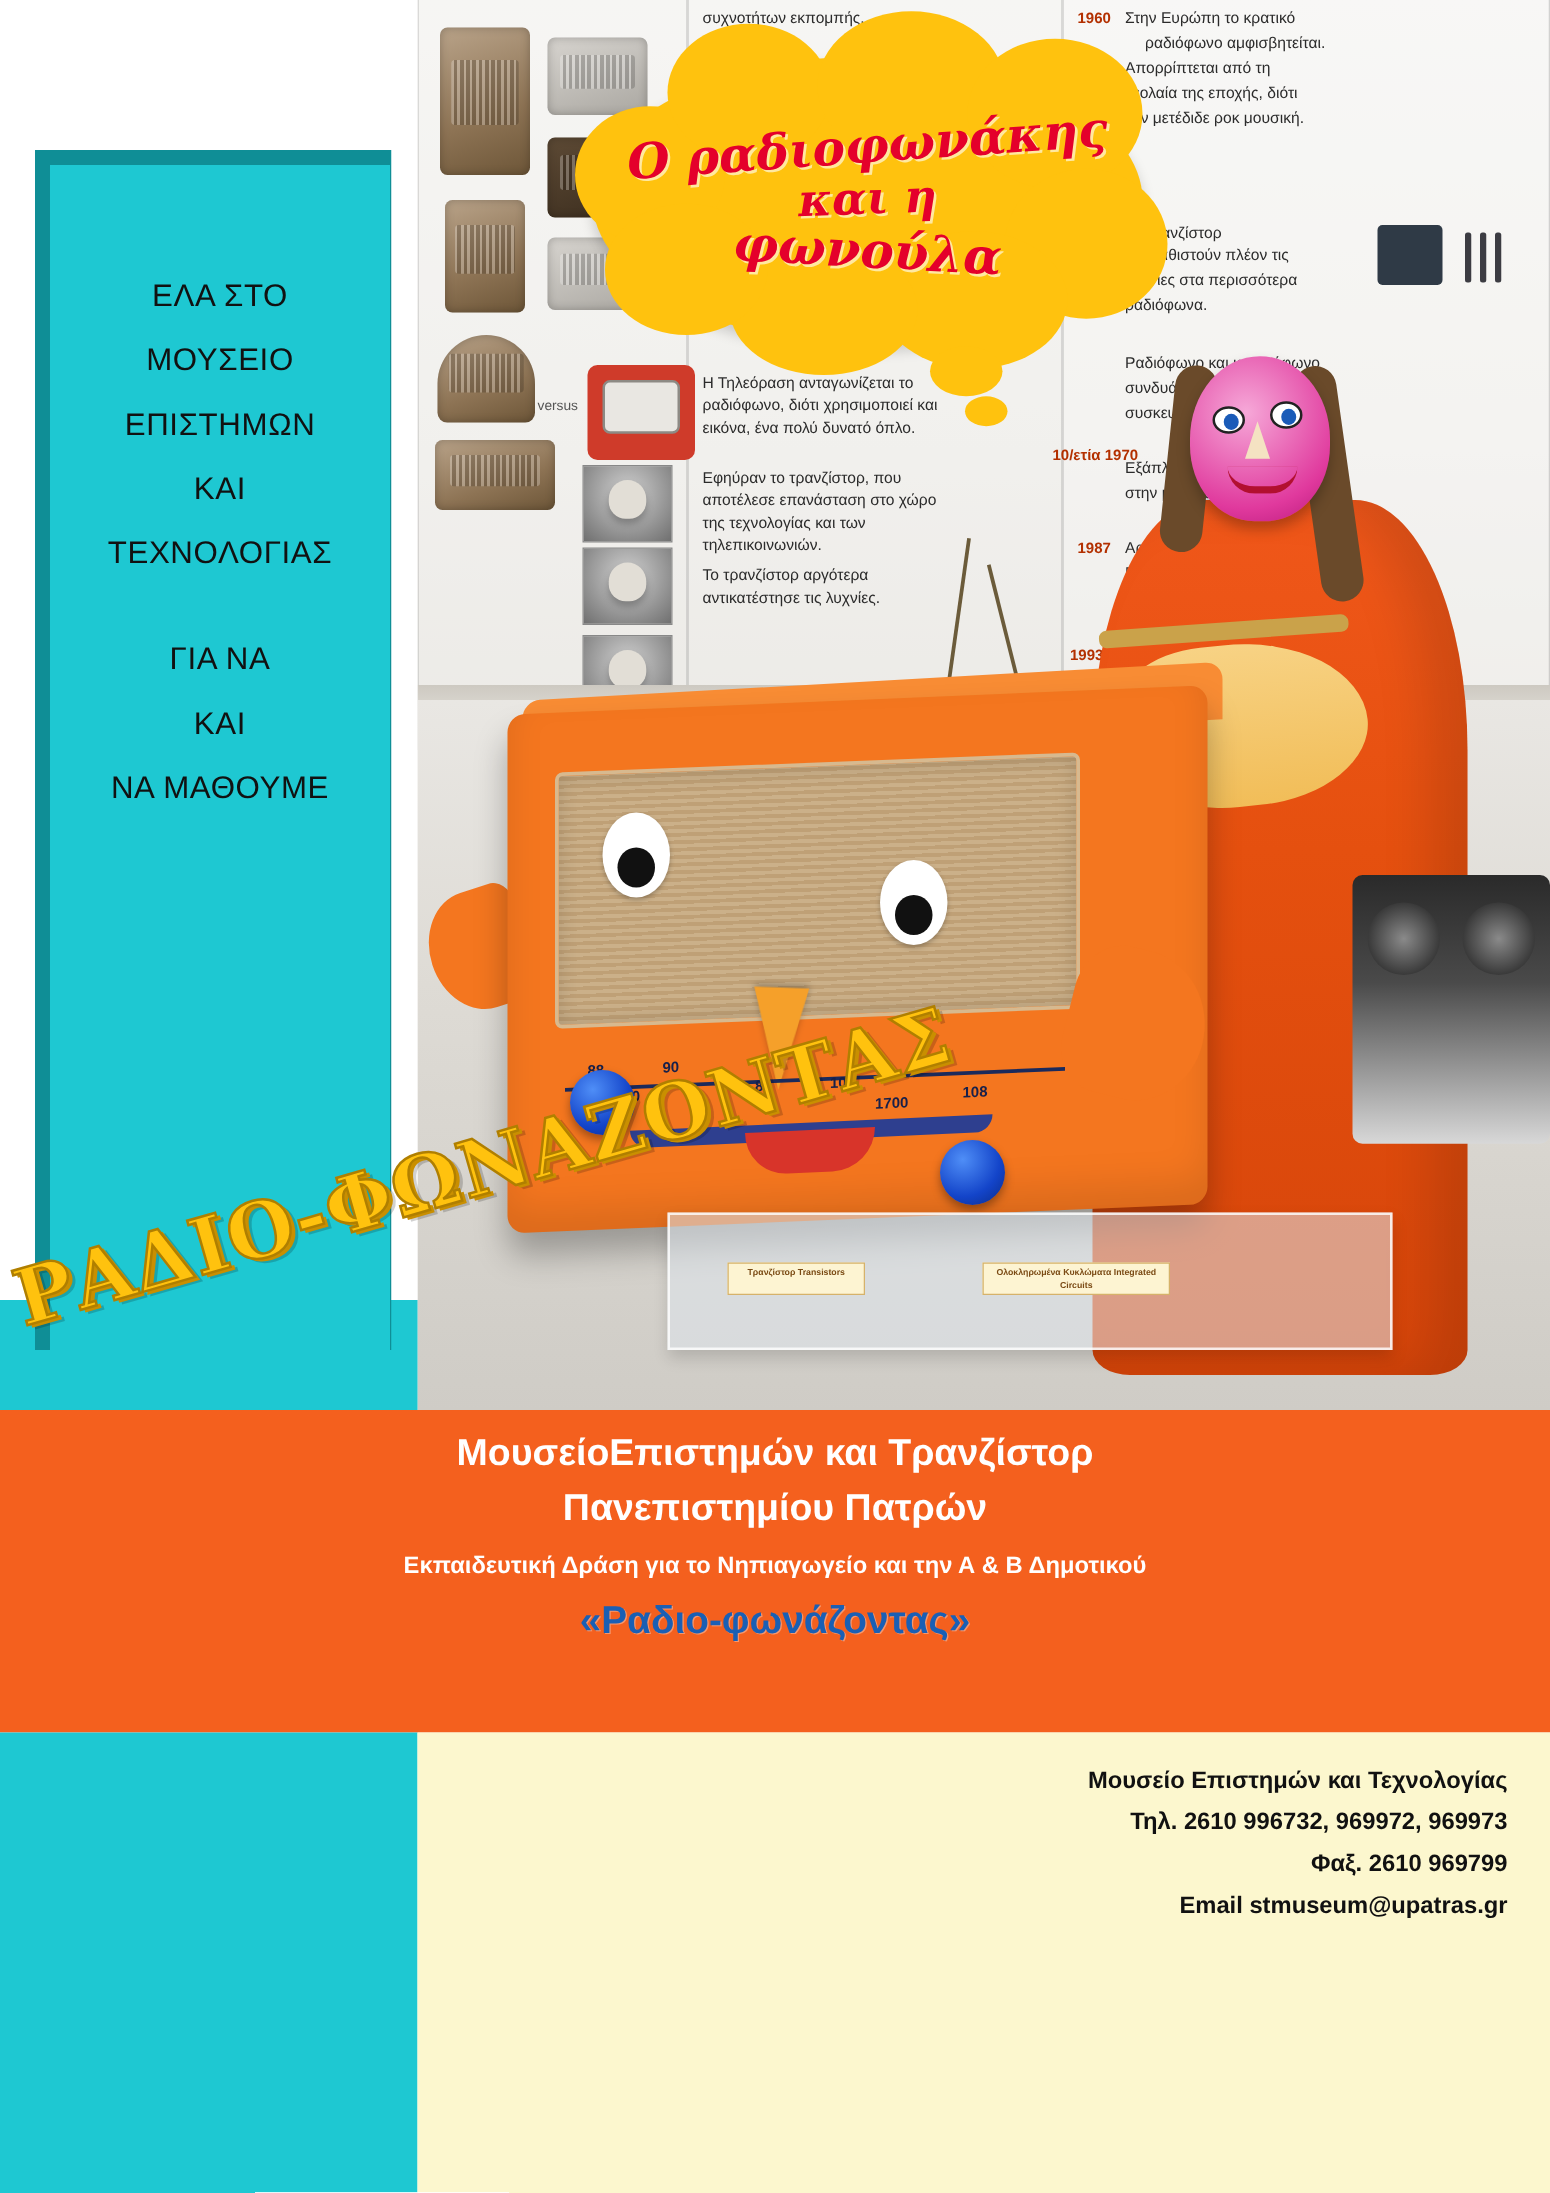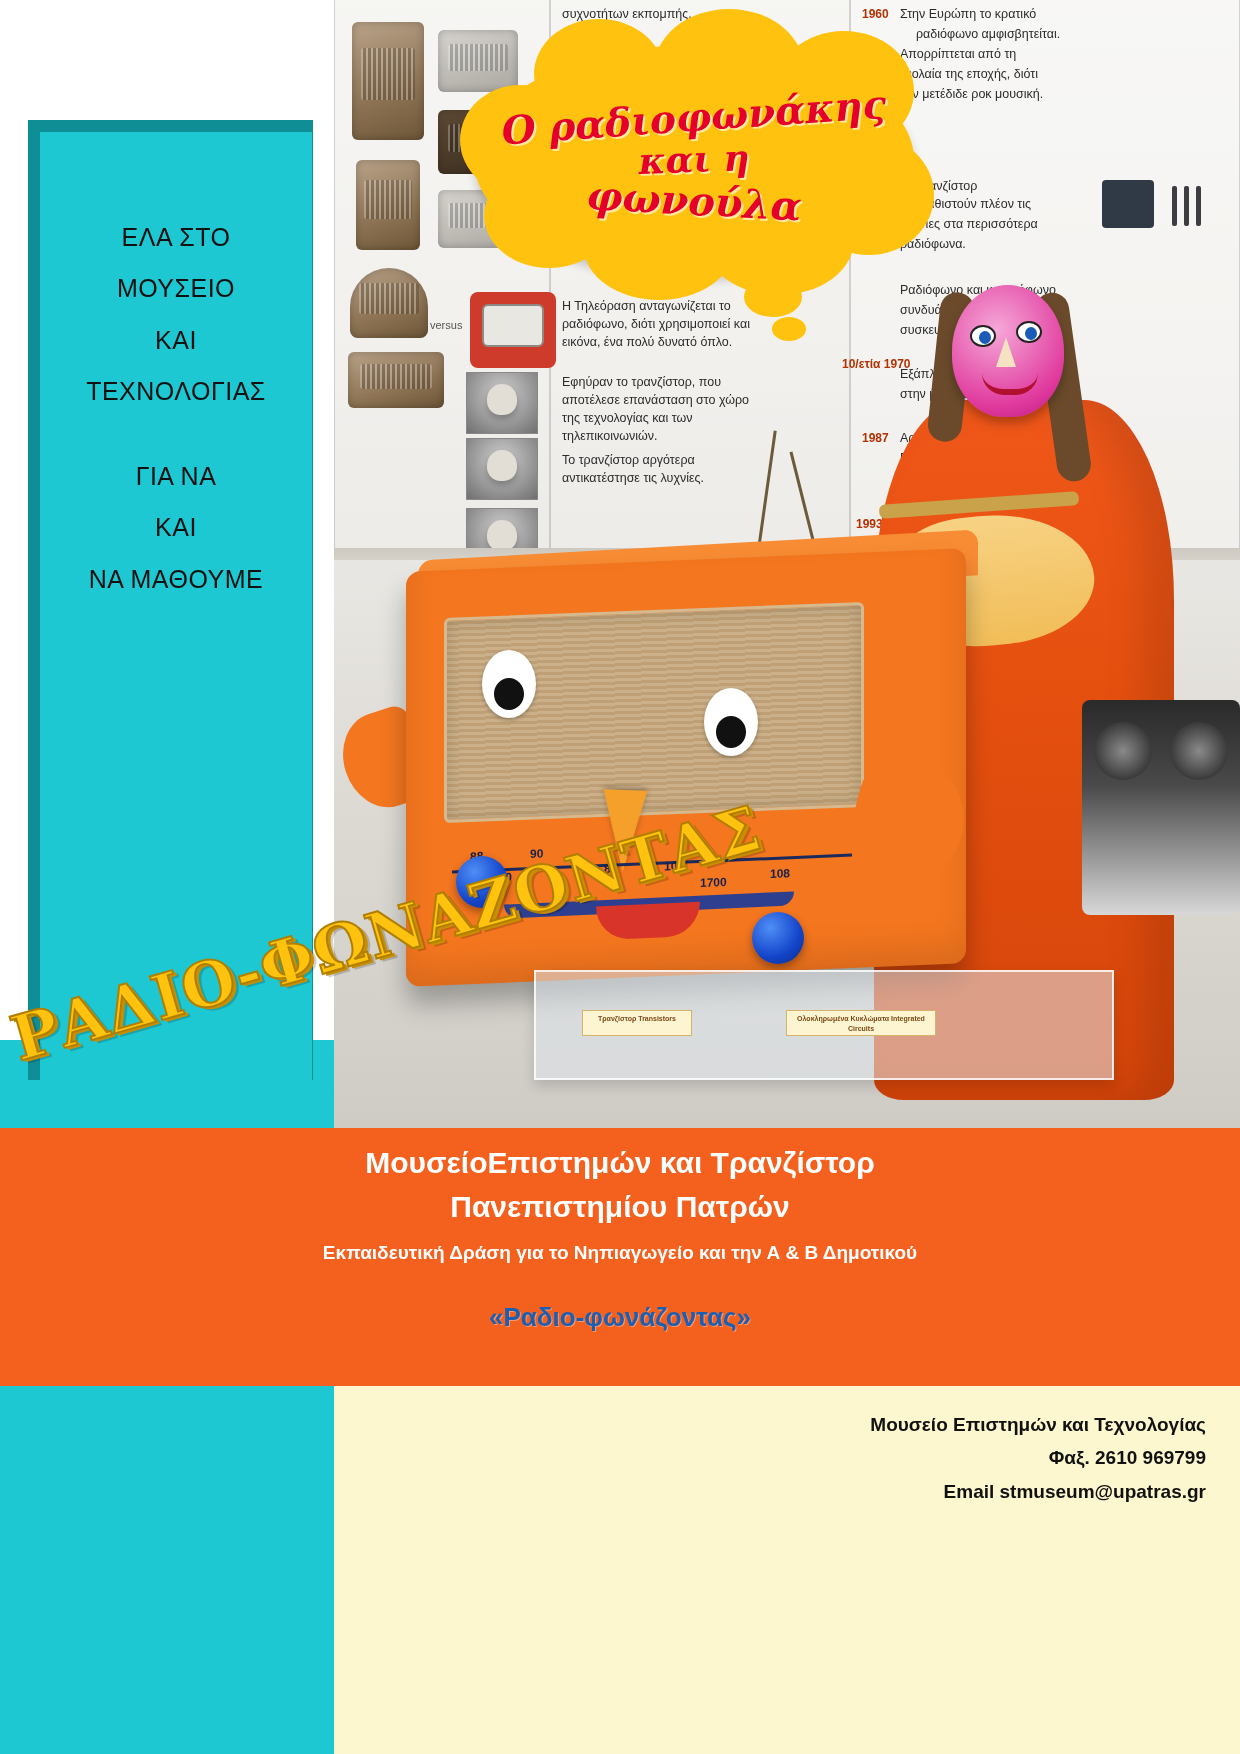--- a/index.html
+++ b/index.html
@@ -316,21 +316,21 @@
   .orange {
     position: absolute; left: 0; top: 1128px; width: 1240px; height: 258px;
     background: #F4601E;
     text-align: center;
     color: #ffffff;
   }
   .orange .l1 { margin-top: 18px; font-size: 30px; font-weight: bold; }
   .orange .l2 { margin-top: 10px; font-size: 30px; font-weight: bold; }
   .orange .l3 { margin-top: 18px; font-size: 19px; font-weight: bold; }
   .orange .l4 {
-    margin-top: 38px; font-size: 26px; font-weight: bold;
+    margin-top: 14px; font-size: 31px; font-weight: bold;
     color: #1a5fb4; text-shadow: 1px 1px 0 rgba(255,255,255,0.35);
   }
   .footer-teal { position:absolute; left: 0; top: 1386px; width: 334px; height: 368px; background: #1ec8d2; }
   .footer-right {
     position:absolute; left: 334px; top: 1386px; width: 906px; height: 368px;
     background: #FCF7CE;
     padding: 22px 34px 0 0;
     text-align: right;
     color: #111;
     font-size: 19px;
@@ -532,20 +532,21 @@
     </div>
   </div>
 
   <div class="left-white-top"></div>
   <div class="left-teal-band"></div>
   <div class="teal-shadow"></div>
   <div class="teal">
     <div class="teal-inner">
       <div>ΕΛΑ ΣΤΟ</div>
       <div>ΜΟΥΣΕΙΟ</div>
+      <div>ΕΠΙΣΤΗΜΩΝ</div>
       <div>ΚΑΙ</div>
       <div>ΤΕΧΝΟΛΟΓΙΑΣ</div>
       <span class="gap"></span>
       <div>ΓΙΑ ΝΑ</div>
       <div>ΚΑΙ</div>
       <div>ΝΑ ΜΑΘΟΥΜΕ</div>
     </div>
   </div>
 
   <div class="wordart">ΡΑΔΙΟ-ΦΩΝΑΖΟΝΤΑΣ</div>
@@ -553,17 +554,18 @@
   <div class="orange">
     <div class="l1">ΜουσείοΕπιστημών και Τρανζίστορ</div>
     <div class="l2">Πανεπιστημίου Πατρών</div>
     <div class="l3">Εκπαιδευτική Δράση για το Νηπιαγωγείο και την Α &amp; Β Δημοτικού</div>
     <div class="l4">«Ραδιο-φωνάζοντας»</div>
   </div>
 
   <div class="footer-teal"></div>
   <div class="footer-right">
     <div>Μουσείο Επιστημών και Τεχνολογίας</div>
+    <div>Τηλ. 2610 996732, 969972, 969973</div>
     <div>Φαξ. 2610 969799</div>
     <div>Email stmuseum@upatras.gr</div>
   </div>
 
 </div>
 
 </body></html>

